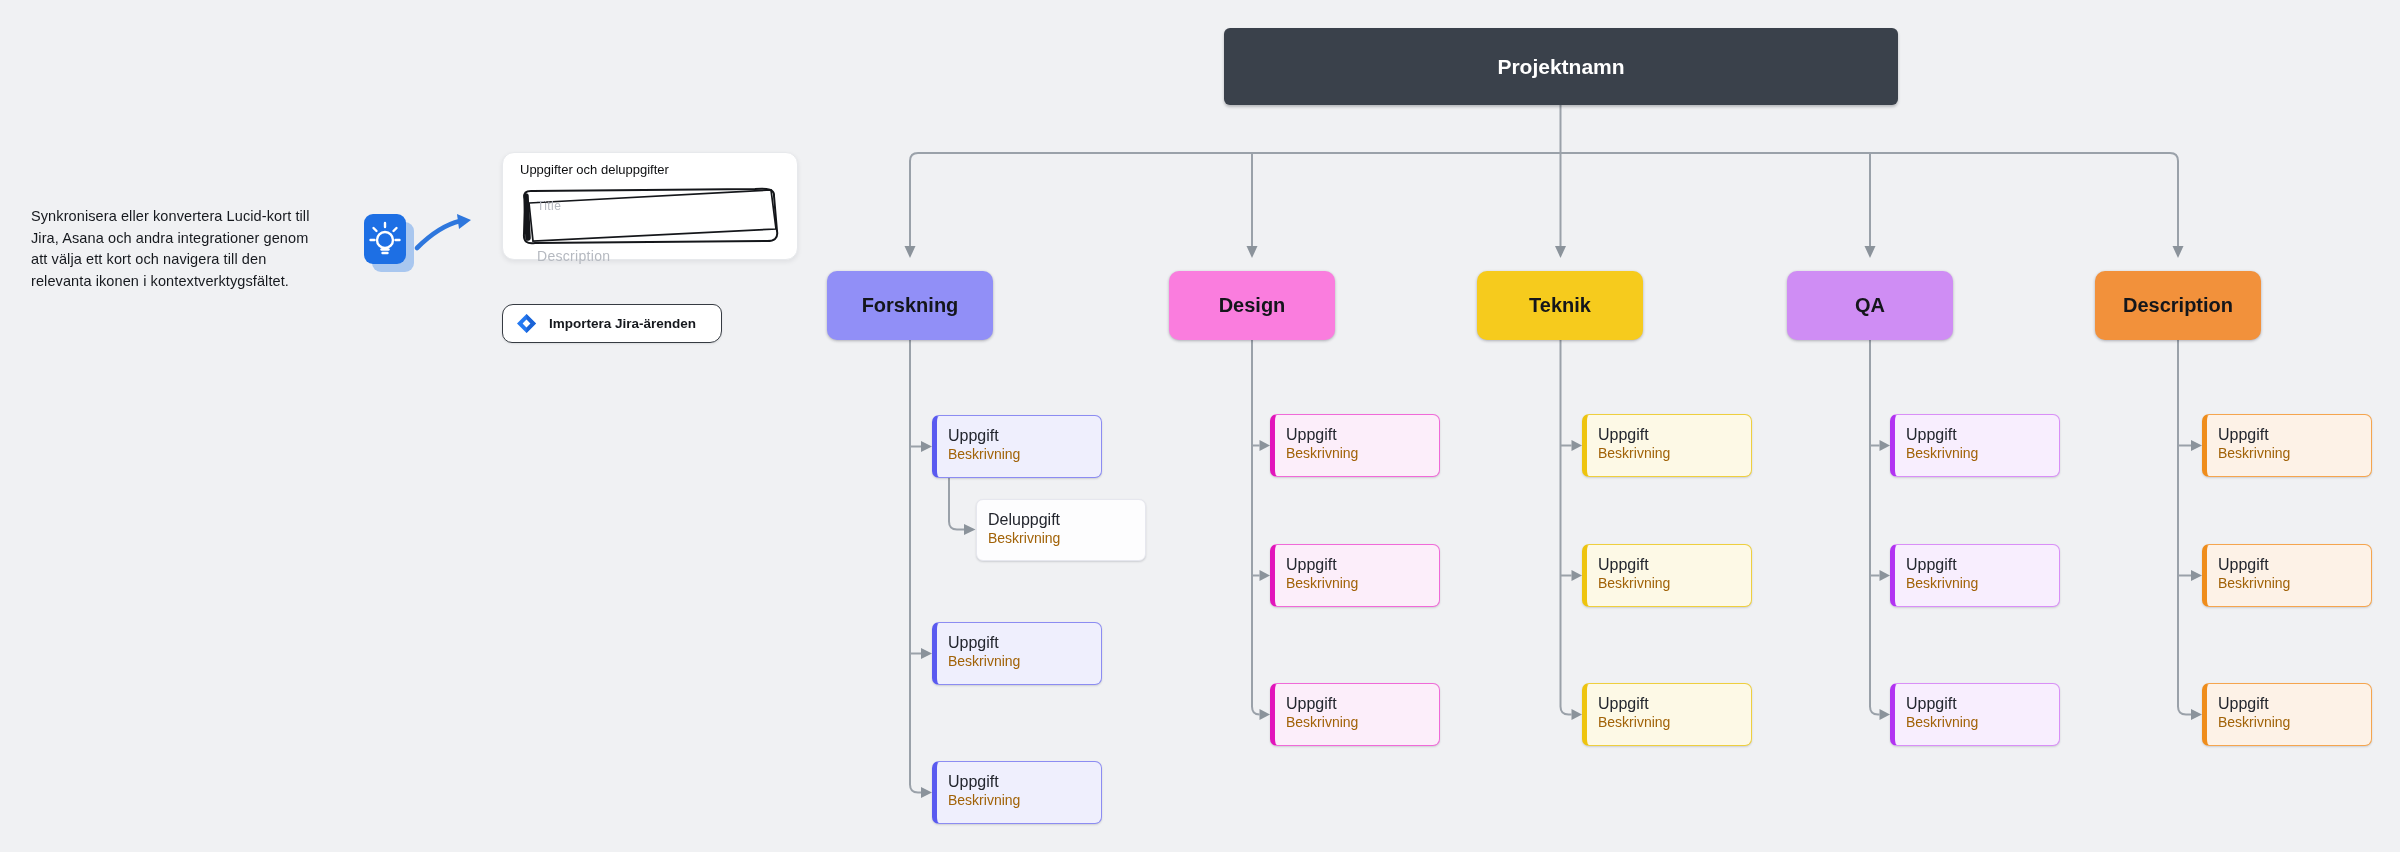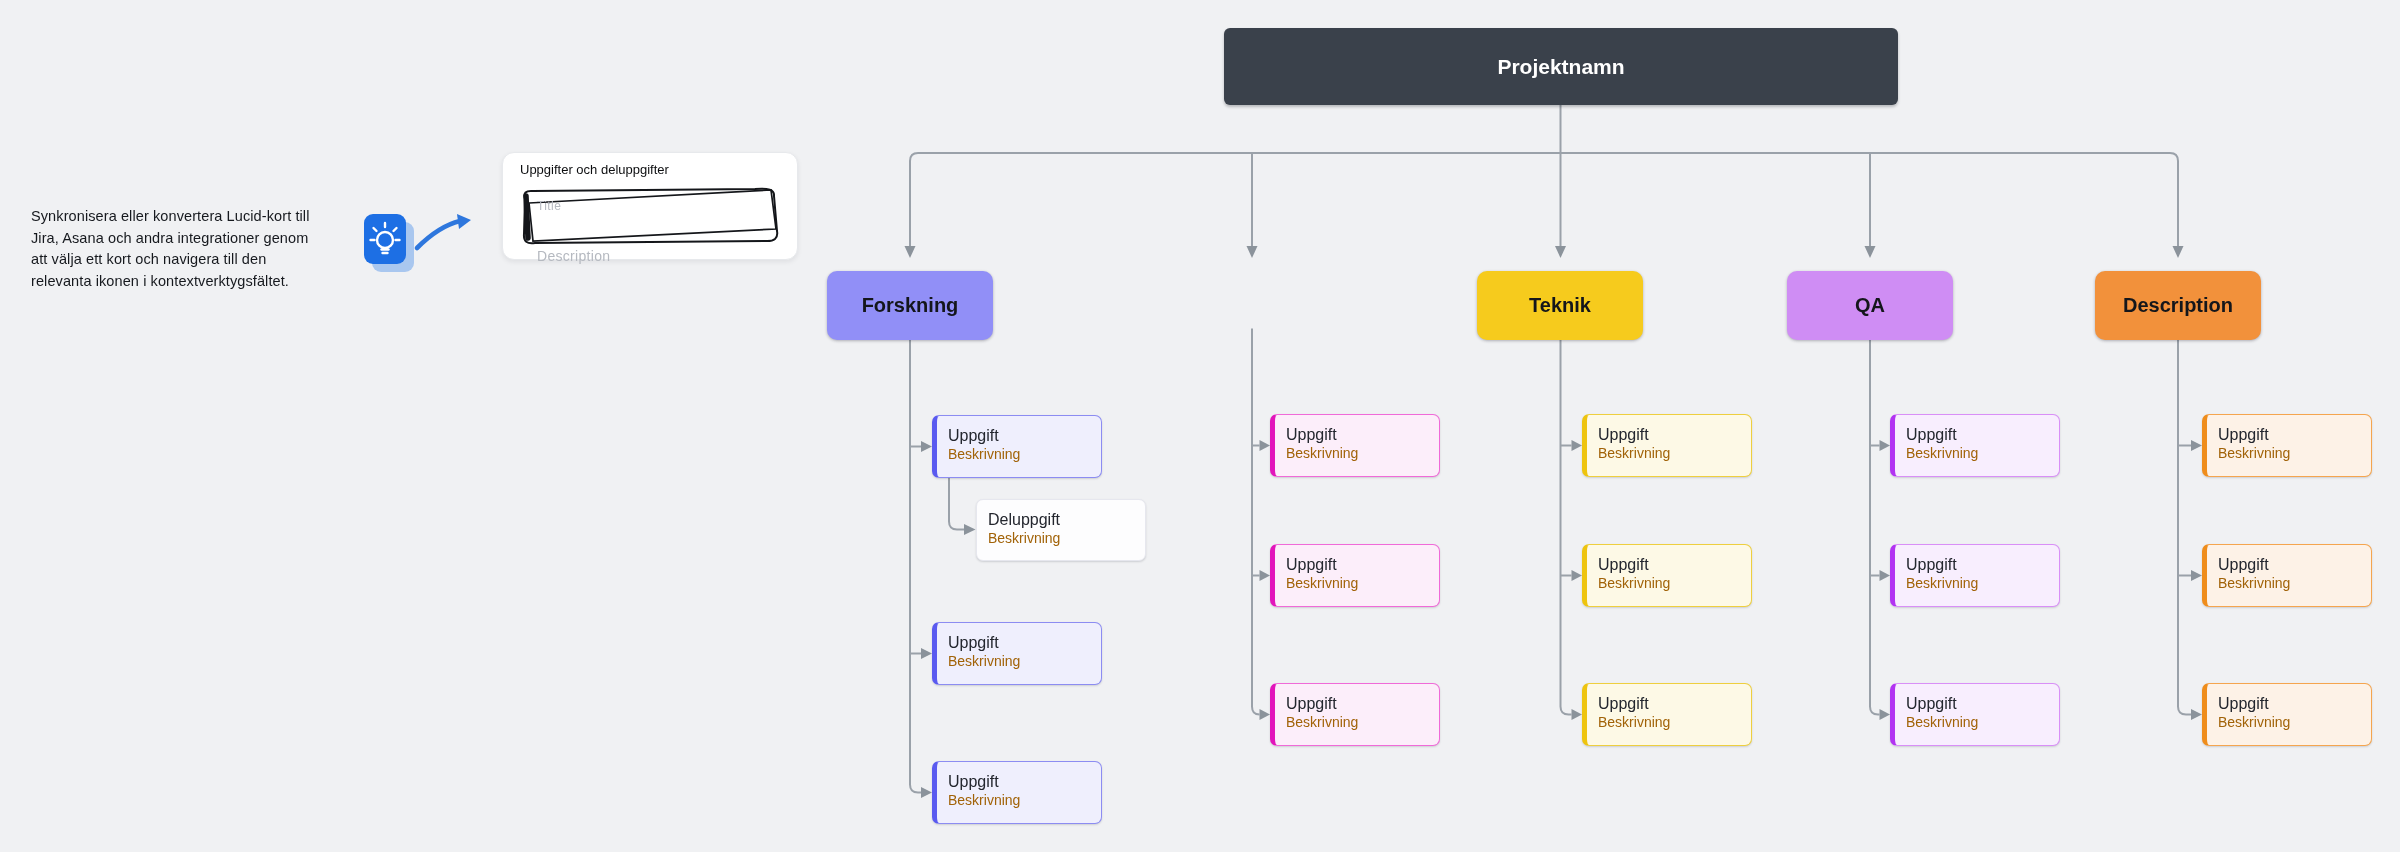--- a/index.html
+++ b/index.html
@@ -85,20 +85,28 @@
     <div class="template-title">Uppgifter och deluppgifter</div>
     <svg class="sketch-box" width="274" height="60" viewBox="0 0 274 60">
       <path d="M10 12 Q7 3 18 4 L240 2 Q260 0 259 9 L262 44 Q264 55 250 54 L20 56 Q8 58 9 47 Z" fill="#ffffff" stroke="#14161a" stroke-width="2"></path>
       <path d="M14 16 L256 3 L261 42 L18 54 Z" fill="none" stroke="#14161a" stroke-width="1.7"></path>
       <path d="M11 9 L13 51" stroke="#14161a" stroke-width="5.5" stroke-linecap="round"></path>
     </svg>
     <div class="ph-title">Title</div>
     <div class="ph-desc">Description</div>
   </div>
 
+  <button class="import-btn btn-jira">
+    <svg width="21" height="21" viewBox="0 0 21 21">
+      <path d="M10.5 1 L20 10.5 L10.5 20 L1 10.5 Z" fill="#2479f2"></path>
+      <path d="M10.5 1 L20 10.5 L10.5 20 Z" fill="#1b63d6"></path>
+      <path d="M10.5 6.6 L14.4 10.5 L10.5 14.4 L6.6 10.5 Z" fill="#ffffff"></path>
+    </svg>
+    <span class="lbl">Importera Jira-ärenden</span>
+  </button>
 
 
   <svg class="connectors" width="2400" height="852" viewBox="0 0 2400 852">
     <g stroke="#9aa1a9" stroke-width="2" fill="none">
 
       <path d="M1560.5 105 L1560.5 153"></path>
       <path d="M910 246 L910 161 Q910 153 918 153 L2170 153 Q2178 153 2178 161 L2178 246"></path>
       <path d="M1252 153 L1252 246"></path>
       <path d="M1560.5 153 L1560.5 246"></path>
       <path d="M1870 153 L1870 246"></path>
@@ -151,20 +159,21 @@
 
       <polygon points="2191,440 2191,451 2202,445.5"></polygon>
       <polygon points="2191,570 2191,581 2202,575.5"></polygon>
       <polygon points="2191,709 2191,720 2202,714.5"></polygon>
     </g>
   </svg>
 
   <div class="root-node">Projektnamn</div>
 
   <div class="cat-box" style="left: 827px; --box: #918ff7; --card-bg: #efeffd; --card-border: #8c8cf2; --stripe: #5a5af0;">Forskning</div>
+  <div class="cat-box" style="left: 1169px; --box: #fa7dde; --card-bg: #fceefa; --card-border: #f06ad8; --stripe: #e215bb;">Design</div>
   <div class="cat-box" style="left: 1477px; --box: #f6cb1d; --card-bg: #fdf9e6; --card-border: #eecf3e; --stripe: #eec40e;">Teknik</div>
   <div class="cat-box" style="left: 1787px; --box: #cf8df4; --card-bg: #f8eefe; --card-border: #d98ff7; --stripe: #b233f2;">QA</div>
   <div class="cat-box" style="left: 2095px; --box: #f2913b; --card-bg: #fdf2e7; --card-border: #f5a54e; --stripe: #ef8d1b;">Description</div>
 
   <div class="task-card" style="left: 932px; top: 415px; --box: #918ff7; --card-bg: #efeffd; --card-border: #8c8cf2; --stripe: #5a5af0;">
     <div class="task-title">Uppgift</div>
     <div class="task-desc">Beskrivning</div>
   </div>
   <div class="task-card subtask" style="left:976px;top:499px">
     <div class="task-title">Deluppgift</div>

